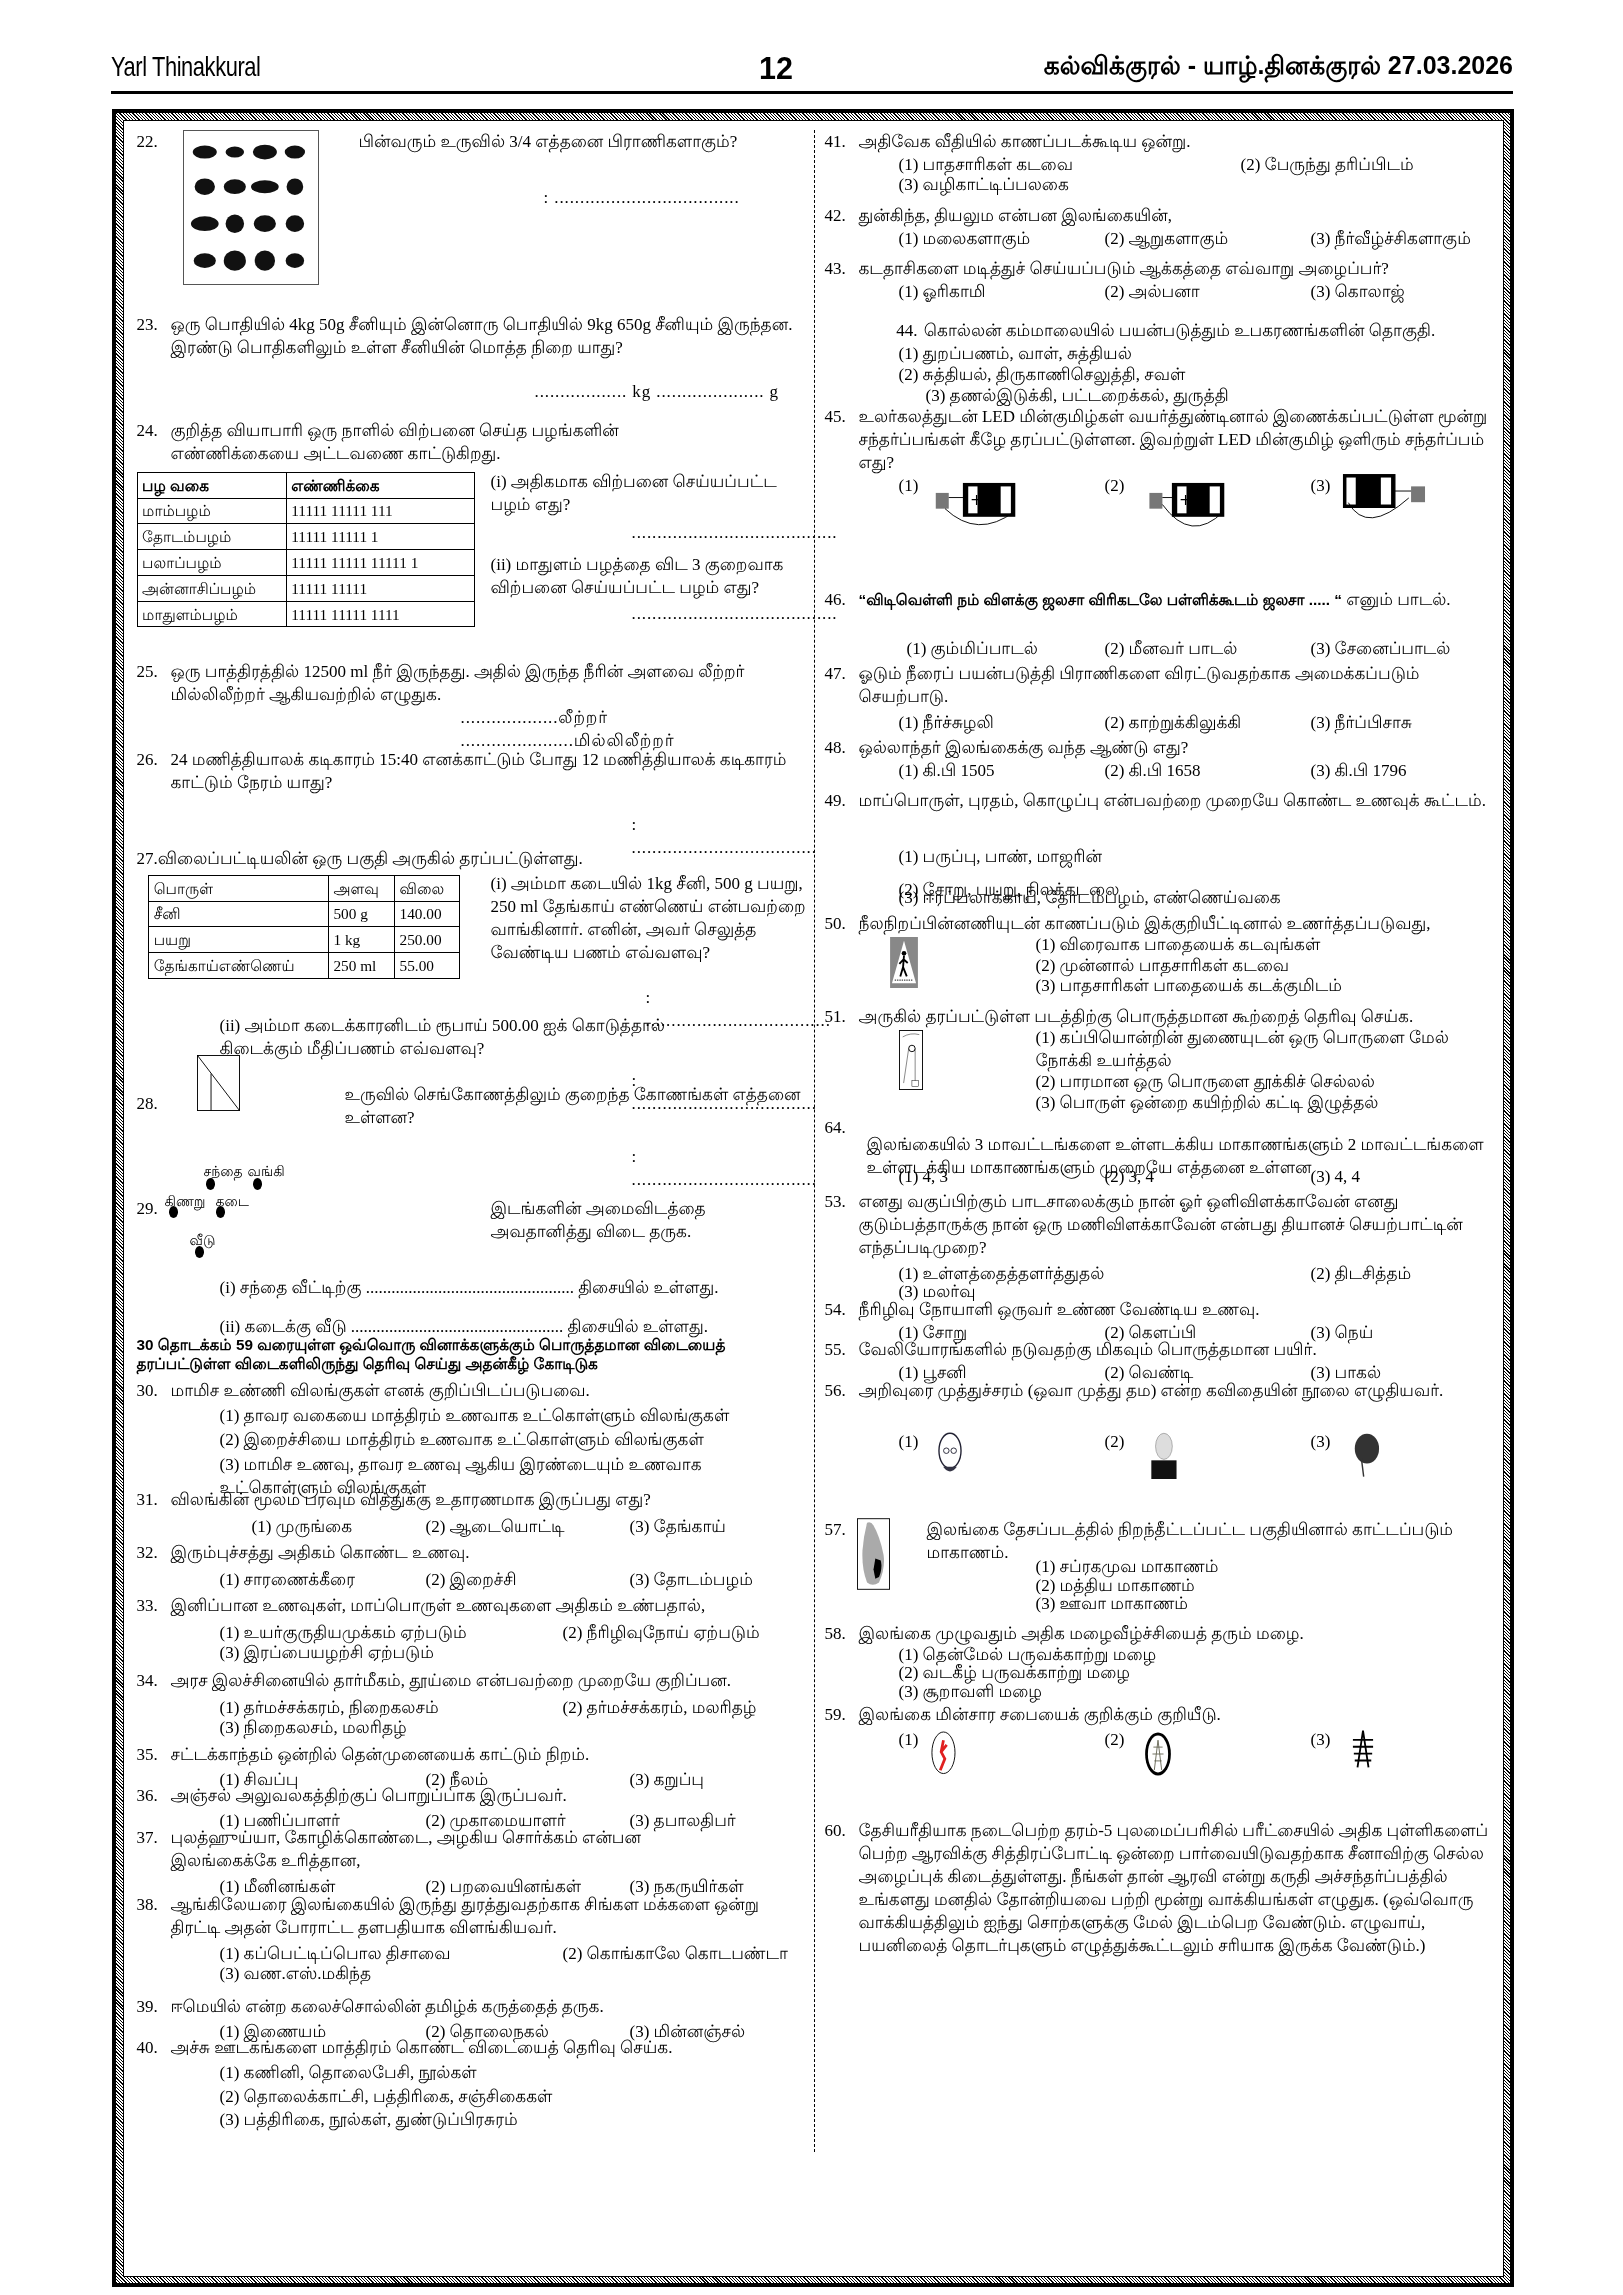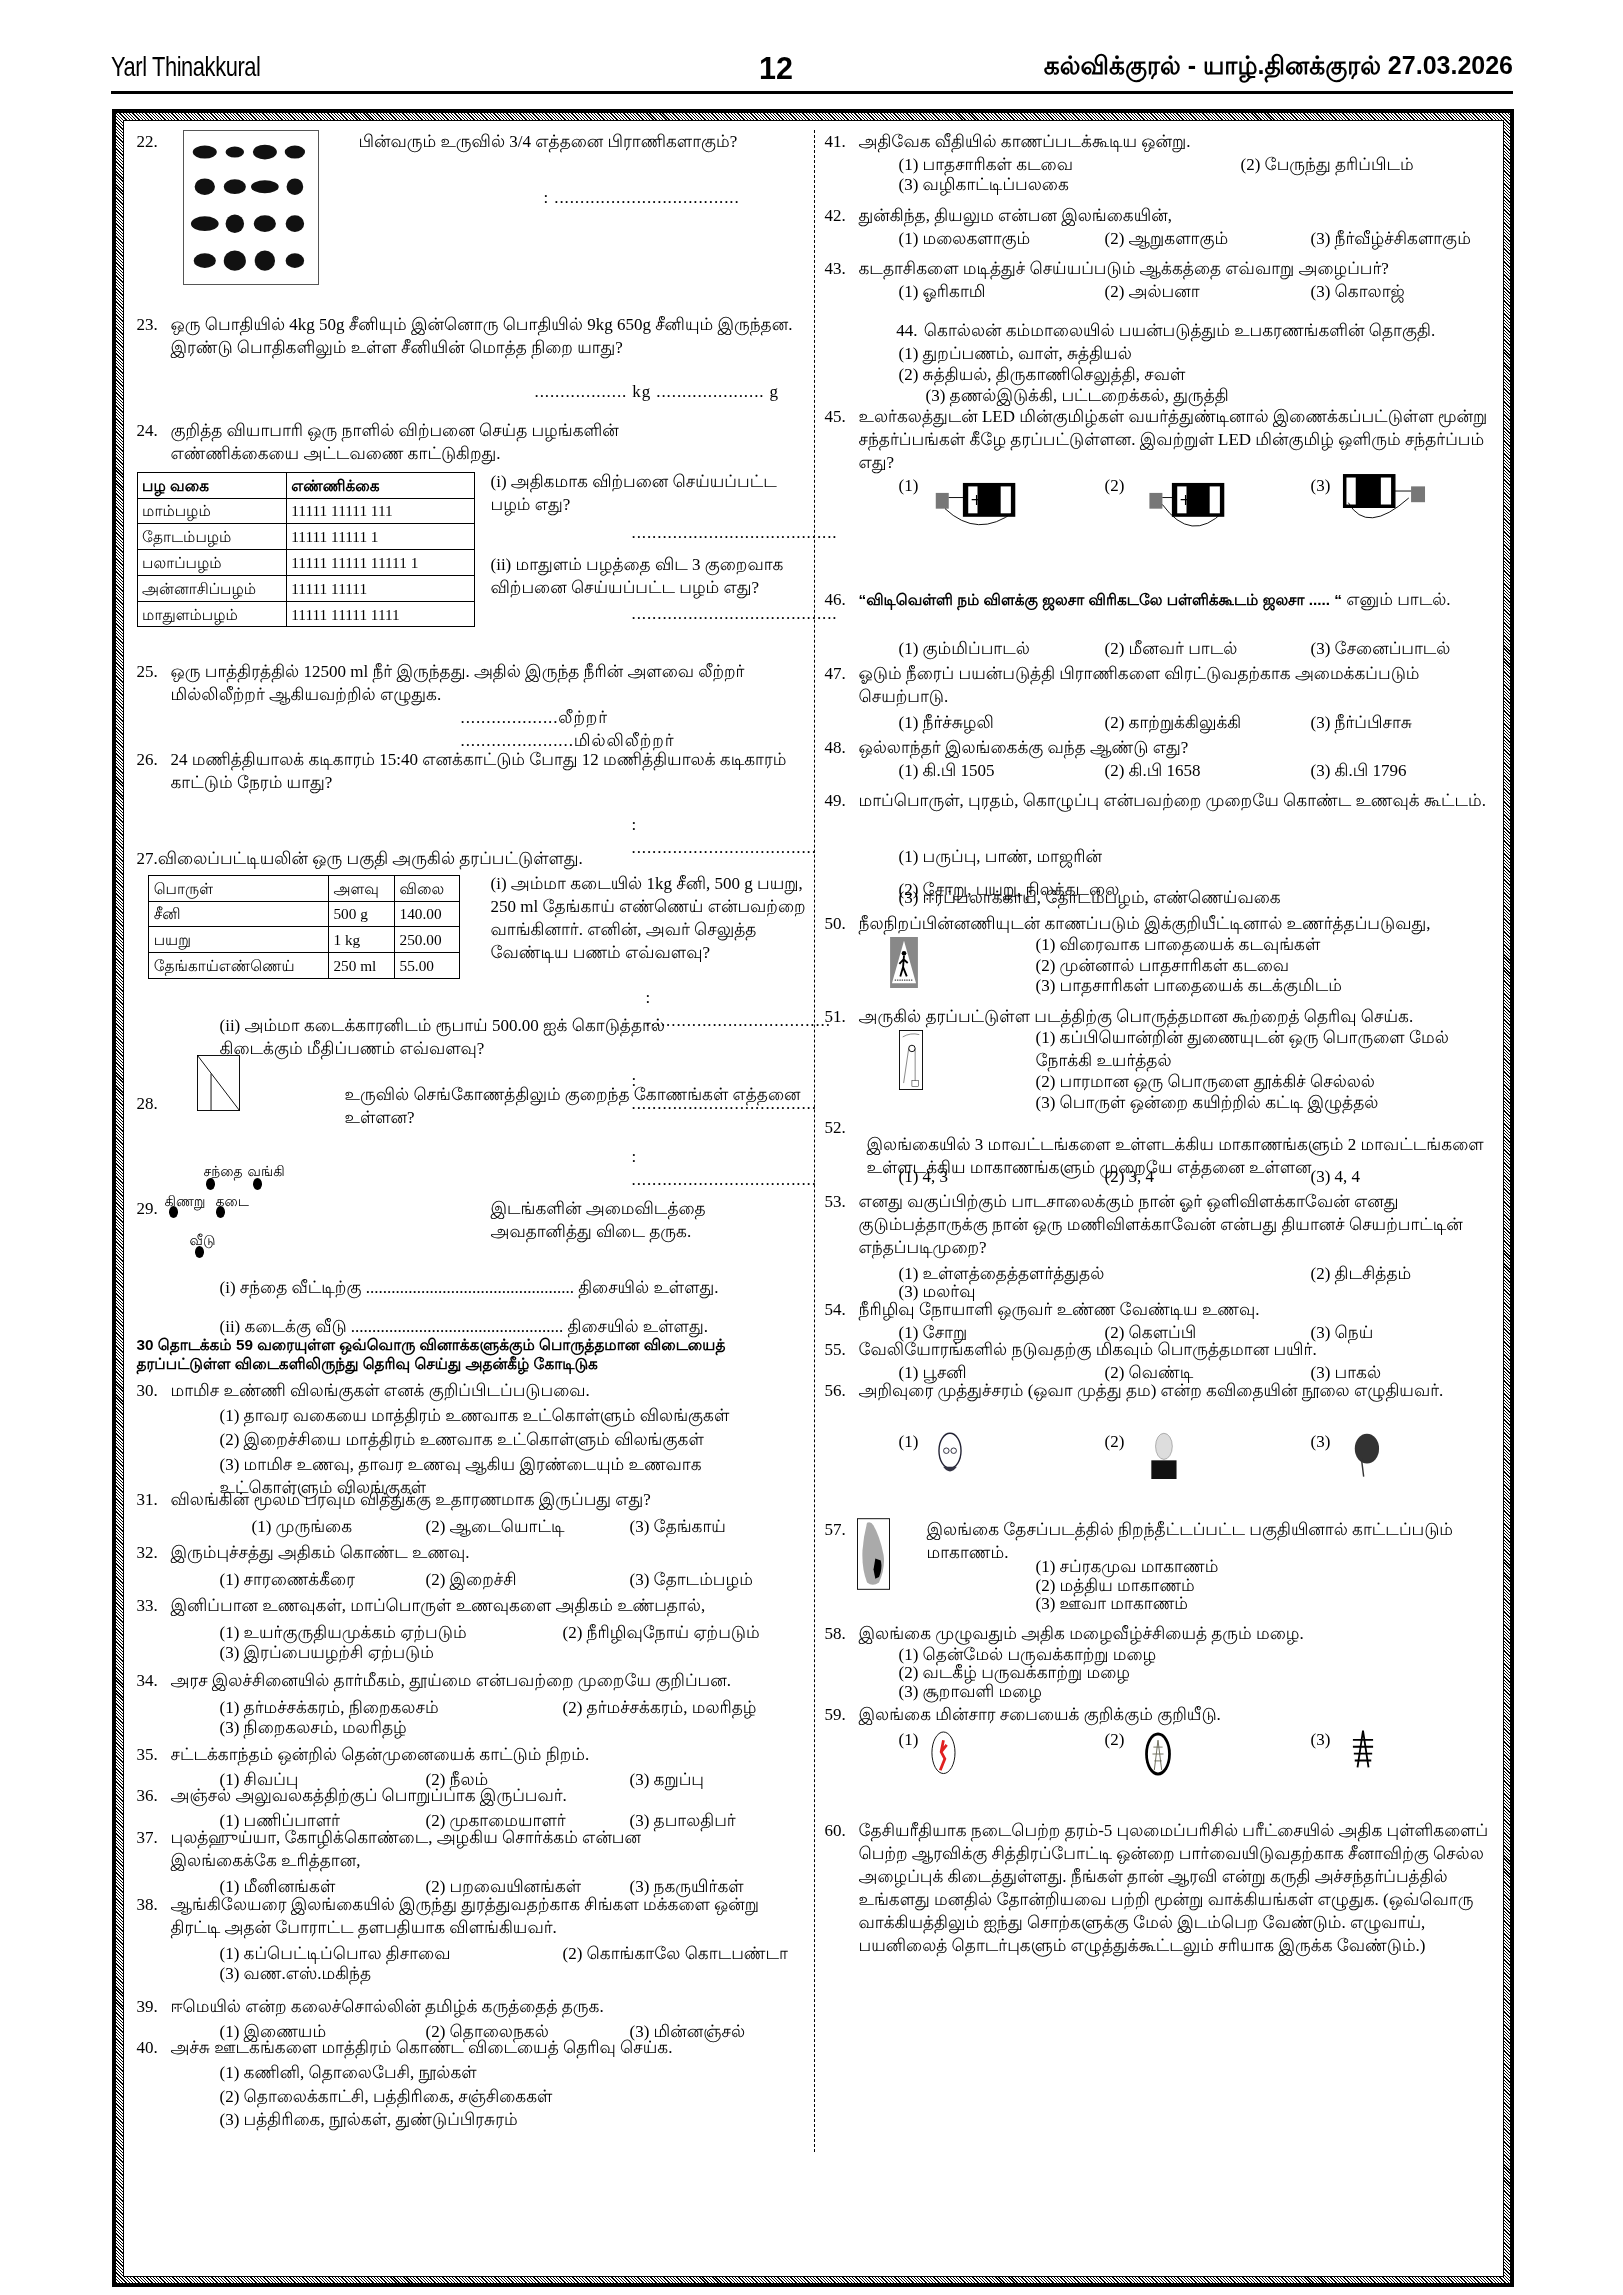--- a/index.html
+++ b/index.html
@@ -318,21 +318,21 @@
             <rect x="16" y="16" width="20" height="58" fill="#fff"></rect>
             <rect x="90" y="16" width="22" height="58" fill="#fff"></rect>
             <text x="38" y="50" font-size="34" font-family="DejaVu Sans,sans-serif">+</text>
             <rect x="155" y="35" width="30" height="34" fill="#777"></rect>
             <line x1="120" y1="45" x2="155" y2="45" stroke="#000" stroke-width="2"></line>
             <path d="M20 70 Q60 140 150 60" fill="none" stroke="#000" stroke-width="2"></path>
           </svg>
     </div>
     <div class="q" style="top:458px;">
       <span class="qn">46.</span><span class="bold" style="font-size:15.3px;">“விடிவெள்ளி நம் விளக்கு ஜலசா விரிகடலே பள்ளிக்கூடம் ஜலசா ..... “</span> <span>எனும் பாடல்.</span>
-      <div class="opt" style="left:74px;top:49px;">(1)  கும்மிப்பாடல்</div>
+      <div class="opt" style="left:82px;top:49px;">(1)  கும்மிப்பாடல்</div>
       <div class="opt" style="left:280px;top:49px;">(2)  மீனவர் பாடல்</div>
       <div class="opt" style="left:486px;top:49px;">(3)  சேனைப்பாடல்</div>
     </div>
     <div class="q" style="top:532px;">
       <span class="qn" style="position:absolute;">47.</span>
       <div style="position:absolute;left:34px;top:0;width:639px;">ஓடும் நீரைப் பயன்படுத்தி பிராணிகளை விரட்டுவதற்காக அமைக்கப்படும் செயற்பாடு.</div>
       <div class="opt" style="left:74px;top:49px;">(1)  நீர்ச்சுழலி</div>
       <div class="opt" style="left:280px;top:49px;">(2)  காற்றுக்கிலுக்கி</div>
       <div class="opt" style="left:486px;top:49px;">(3)  நீர்ப்பிசாசு</div>
     </div>
@@ -370,21 +370,21 @@
             <circle cx="28" cy="40" r="7" fill="none" stroke="#000" stroke-width="2"></circle>
             <line x1="21" y1="40" x2="10" y2="115" stroke="#000"></line>
             <line x1="35" y1="40" x2="35" y2="110" stroke="#000"></line>
             <rect x="28" y="110" width="14" height="12" fill="none" stroke="#000"></rect>
           </svg>
       <div class="opt" style="left:211px;top:21px;width:463px;">(1)  கப்பியொன்றின் துணையுடன் ஒரு பொருளை மேல் நோக்கி உயர்த்தல்</div>
       <div class="opt" style="left:211px;top:65px;">(2)  பாரமான ஒரு பொருளை தூக்கிச் செல்லல்</div>
       <div class="opt" style="left:211px;top:86px;">(3)  பொருள் ஒன்றை கயிற்றில் கட்டி இழுத்தல்</div>
     </div>
     <div class="q" style="top:986px;">
-      <span class="qn" style="position:absolute;">52.</span>
+      <span class="qn" style="position:absolute;">64.</span>
       <div style="position:absolute;left:34px;top:17px;width:639px;margin-left:8px;">இலங்கையில் 3 மாவட்டங்களை உள்ளடக்கிய மாகாணங்களும் 2 மாவட்டங்களை உள்ளடக்கிய மாகாணங்களும் முறையே எத்தனை உள்ளன</div>
       <div class="opt" style="left:74px;top:49px;">(1)  4,  3</div>
       <div class="opt" style="left:280px;top:49px;">(2)  3,  4</div>
       <div class="opt" style="left:486px;top:49px;">(3)  4,  4</div>
     </div>
     <div class="q" style="top:1060px;">
       <span class="qn" style="position:absolute;">53.</span>
       <div style="position:absolute;left:34px;top:0;width:611px;">எனது வகுப்பிற்கும் பாடசாலைக்கும் நான் ஓர் ஒளிவிளக்காவேன் எனது குடும்பத்தாருக்கு நான் ஒரு மணிவிளக்காவேன் என்பது தியானச் செயற்பாட்டின் எந்தப்படிமுறை?</div>
       <div class="opt" style="left:74px;top:72px;">(1)  உள்ளத்தைத்தளர்த்துதல்</div>
       <div class="opt" style="left:486px;top:72px;">(2)  திடசித்தம்</div>

